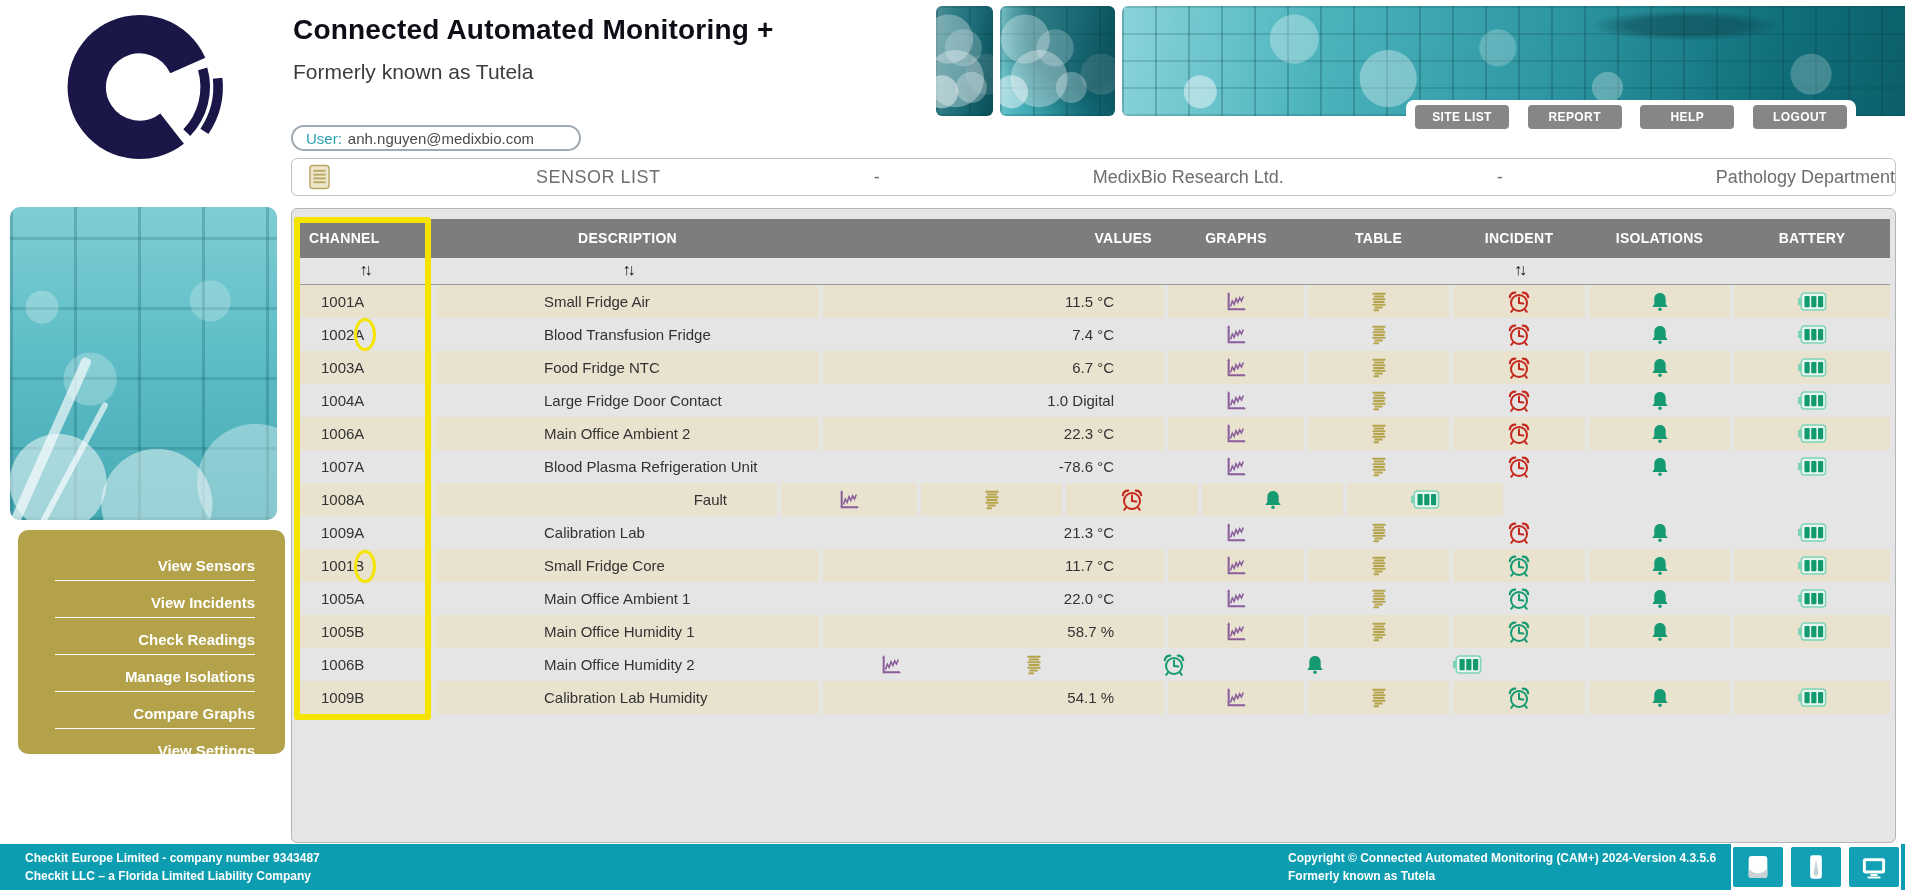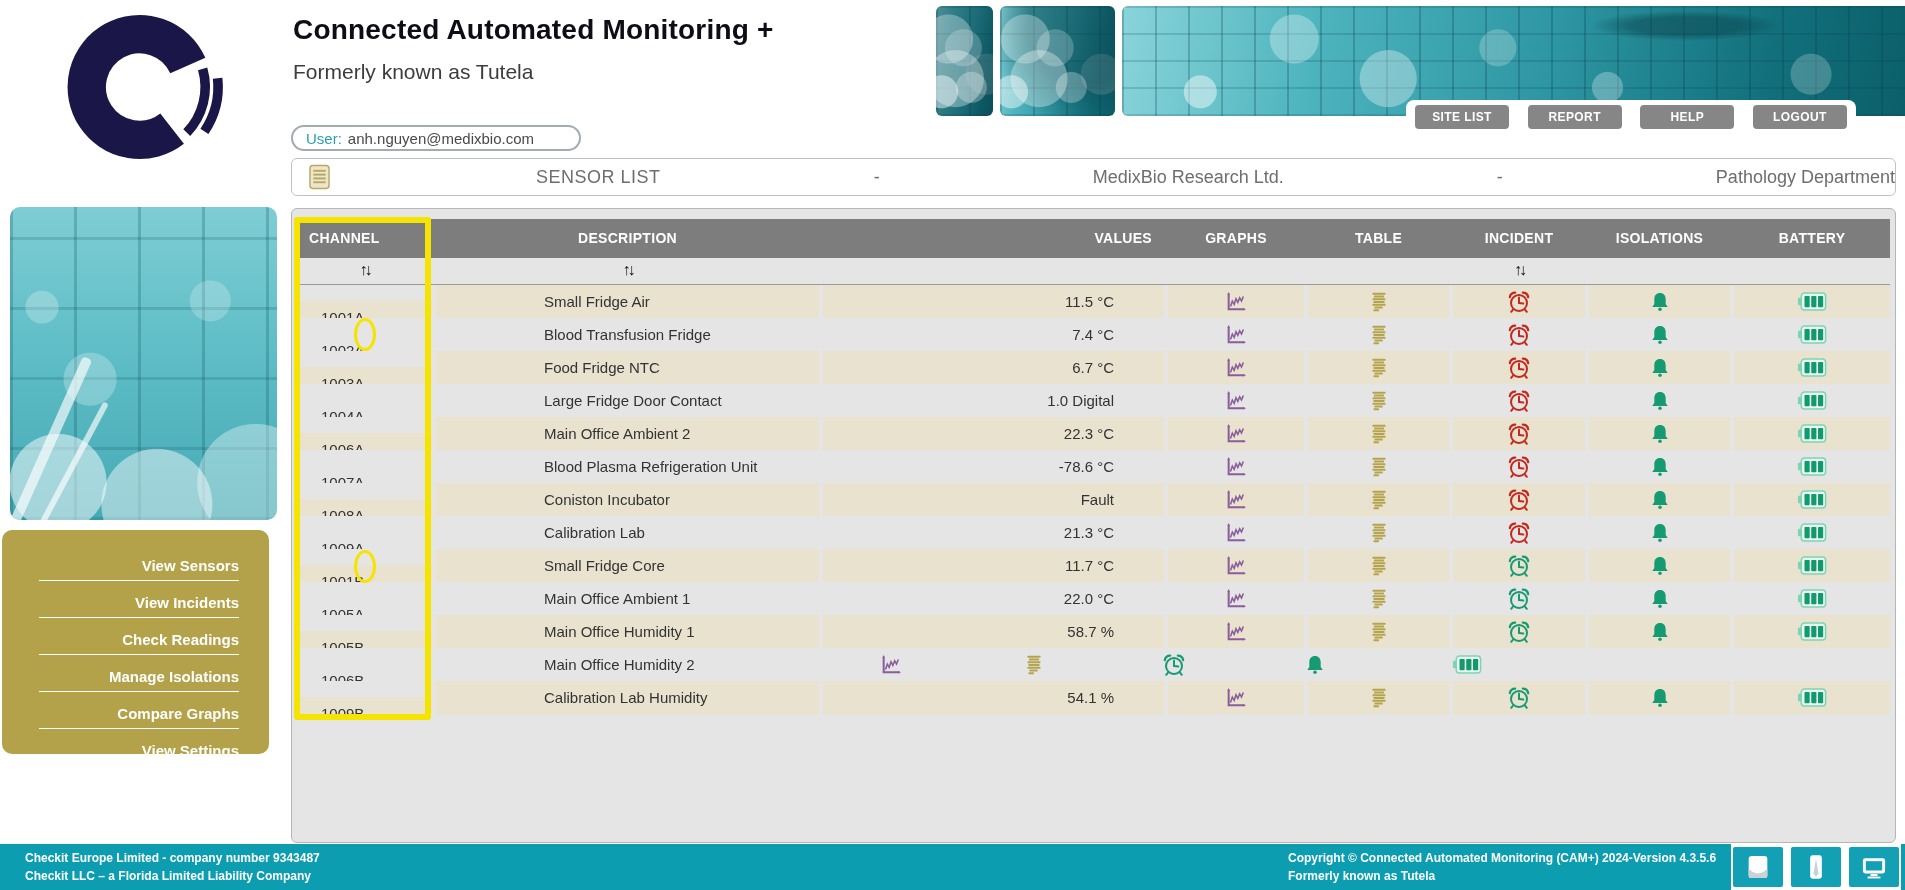--- a/index.html
+++ b/index.html
@@ -51,40 +51,40 @@
       radial-gradient(circle at 92% 88%, rgba(255,255,255,.35) 0 58px, rgba(255,255,255,0) 59px),
       radial-gradient(circle at 30% 55%, rgba(255,255,255,.25) 0 26px, rgba(255,255,255,0) 27px),
       radial-gradient(circle at 75% 30%, rgba(255,255,255,.22) 0 20px, rgba(255,255,255,0) 21px),
       radial-gradient(circle at 12% 32%, rgba(255,255,255,.25) 0 16px, rgba(255,255,255,0) 17px),
       repeating-linear-gradient(90deg, rgba(10,80,90,.25) 0 3px, rgba(0,0,0,0) 3px 64px),
       repeating-linear-gradient(0deg, rgba(10,80,90,.20) 0 3px, rgba(0,0,0,0) 3px 70px),
       linear-gradient(180deg,#7fcdd4 0%,#5fbec7 45%,#46aab5 100%);}
   .streak{position:absolute;background:rgba(255,255,255,.65);border-radius:4px;}
   #streak-1{left:34px;bottom:-20px;width:10px;height:190px;transform:rotate(24deg);}
   #streak-2{left:58px;bottom:-24px;width:6px;height:150px;transform:rotate(28deg);}
-  #side-menu{left:2px;top:530px;width:267px;height:224px;border-radius:10px;background:#b3a24a;box-sizing:border-box;padding-top:27px;}
+  #side-menu{left:18px;top:530px;width:267px;height:224px;border-radius:10px;background:#b3a24a;box-sizing:border-box;padding-top:27px;}
   .menu-item{width:200px;margin:0 30px 13px auto;text-align:right;color:#fff;font-size:15px;font-weight:bold;
     border-bottom:1px solid #fff;padding-bottom:4px;height:19px;cursor:pointer;}
 
   
   #table-box{left:291px;top:208px;width:1605px;height:635px;border:1px solid #b5b5b5;border-radius:6px;
     background:#e5e5e5;box-sizing:border-box;padding:10px 5px 0 5px;}
   .trow{display:flex;column-gap:4px;width:1593px;}
   .cell{box-sizing:border-box;overflow:hidden;white-space:nowrap;}
   .c0{width:135px;} .c1{width:383px;} .c2{width:341px;} .c3{width:136px;}
   .c4{width:141px;} .c5{width:132px;} .c6{width:141px;} .c7{width:156px;}
   #thead{background:#7d7d7d;height:39px;line-height:39px;color:#fff;font-size:14px;font-weight:bold;letter-spacing:.3px;}
   #thead .c0{padding-left:12px;}
   #thead .c1,#thead .c3,#thead .c4,#thead .c5,#thead .c6,#thead .c7{text-align:center;}
   #thead .c2{text-align:right;padding-right:12px;}
   #sortrow{height:26px;line-height:24px;border-bottom:1px solid #9a9a9a;}
   .sort-glyph{display:block;text-align:center;font-size:16px;font-weight:bold;color:#111;letter-spacing:-3px;cursor:pointer;}
   .drow{height:33px;line-height:33px;font-size:15px;color:#333;}
   .drow.beige .cell{background:#e9e2cf;}
-  .drow .c0{padding-left:24px;margin-top:16px;}
+  .drow .c0{padding-left:24px;}
   .drow .c1{padding-left:108px;}
   .drow .c2{text-align:right;padding-right:50px;}
   .icon-cell{display:flex;align-items:center;justify-content:center;height:33px;}
   .iconbtn{display:inline-flex;align-items:center;justify-content:center;cursor:pointer;line-height:0;}
   .purple{color:#8a5d9b;} .gold{color:#b5a44b;}
   .clock-red{color:#c5281c;} .clock-green{color:#169a72;} .green{color:#169a72;}
 
   
   #hl-rect{left:294px;top:217px;width:137px;height:503px;border:6px solid #f5e400;border-radius:3px;
     box-sizing:border-box;pointer-events:none;}
@@ -477,21 +477,20 @@
     <div class="cell c7 icon-cell">
           <span class="iconbtn">
             <svg width="30" height="21">
               <use href="#sym-battery"></use>
             </svg>
           </span>
         </div>
   </div>
       <div class="trow drow beige">
     <div class="cell c0">1008A</div>
-    <div class="cell c1">Coniston Incubator</div>
     <div class="cell c2">Fault</div>
     <div class="cell c3 icon-cell">
           <span class="iconbtn purple">
             <svg width="22" height="22">
               <use href="#sym-graph"></use>
             </svg>
           </span>
         </div>
     <div class="cell c4 icon-cell">
           <span class="iconbtn gold">

